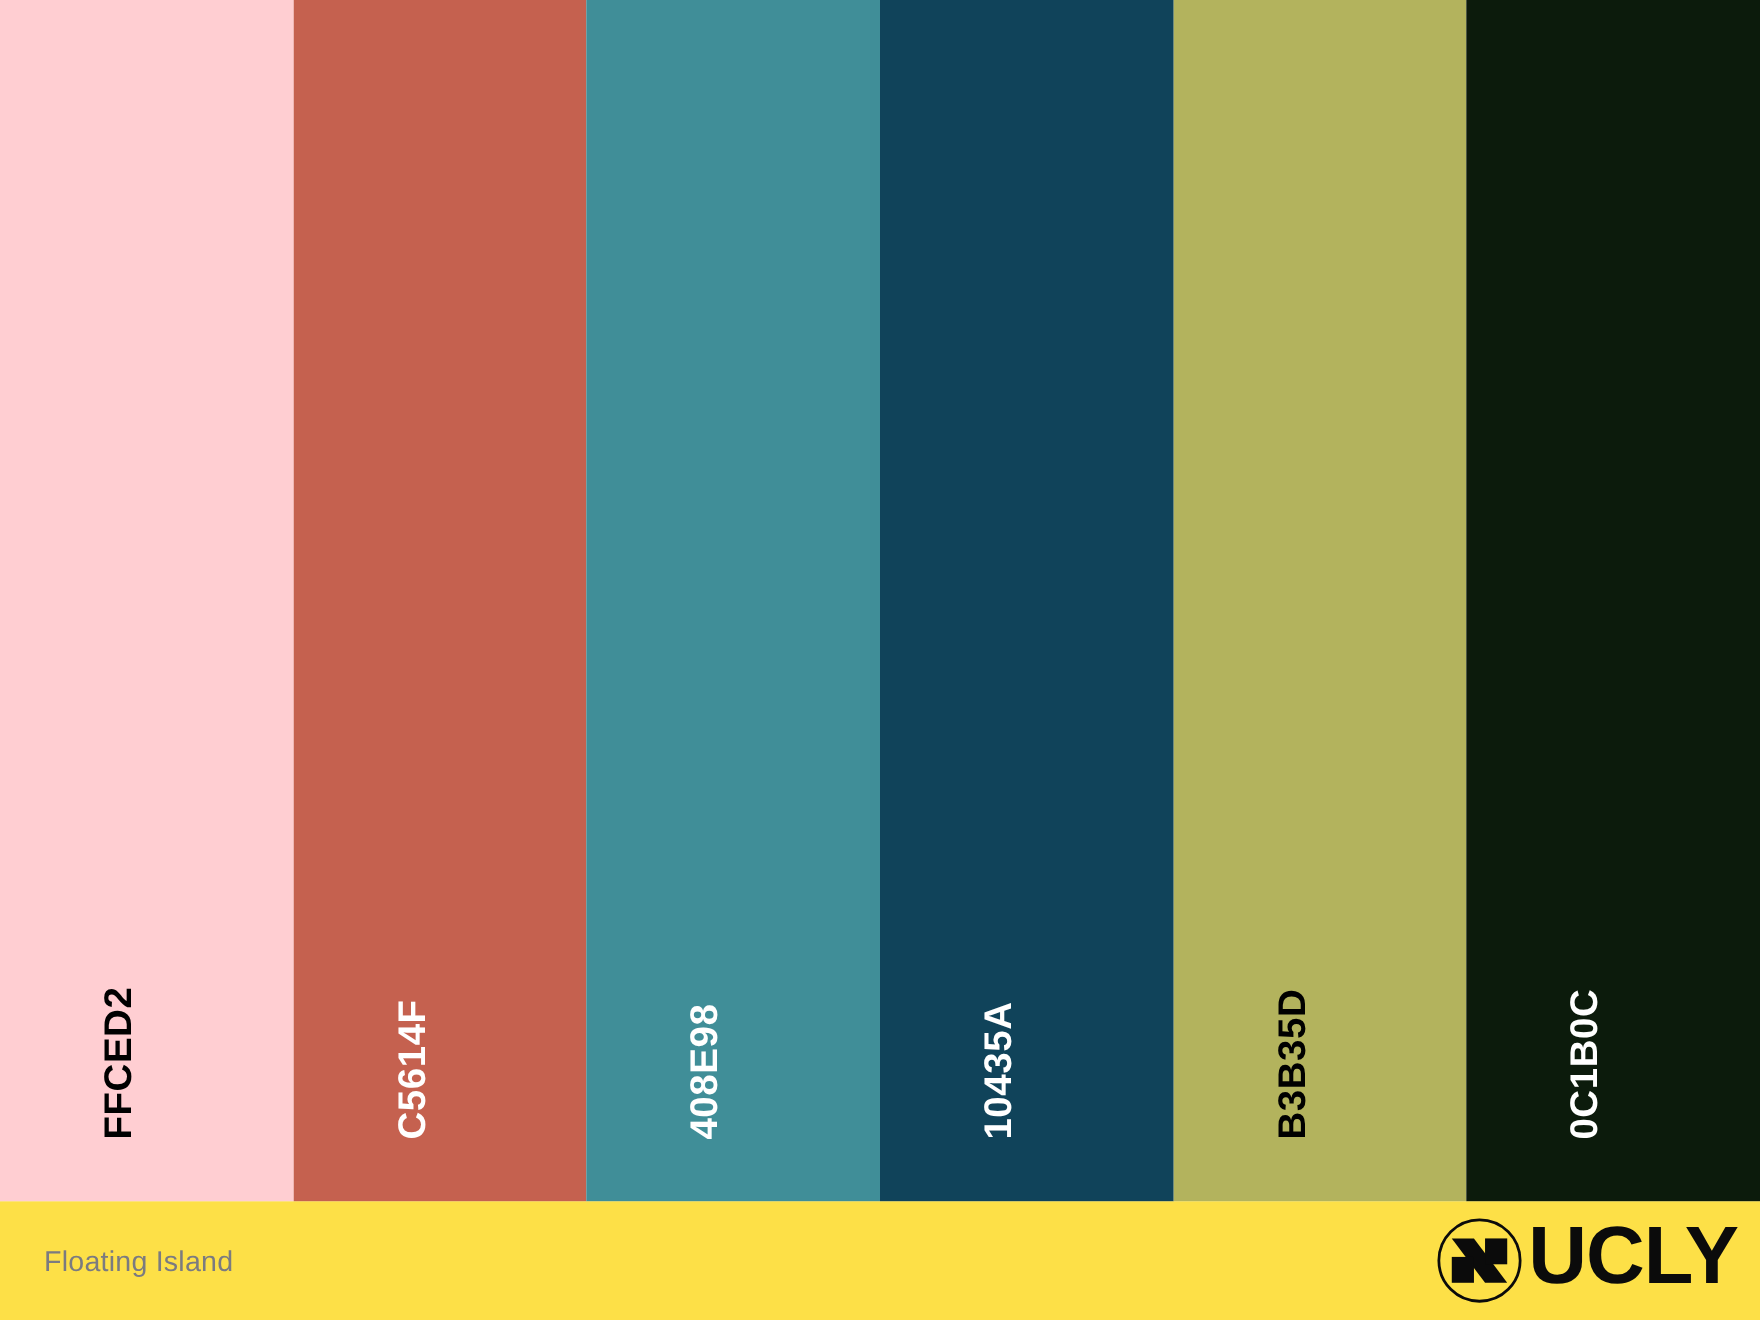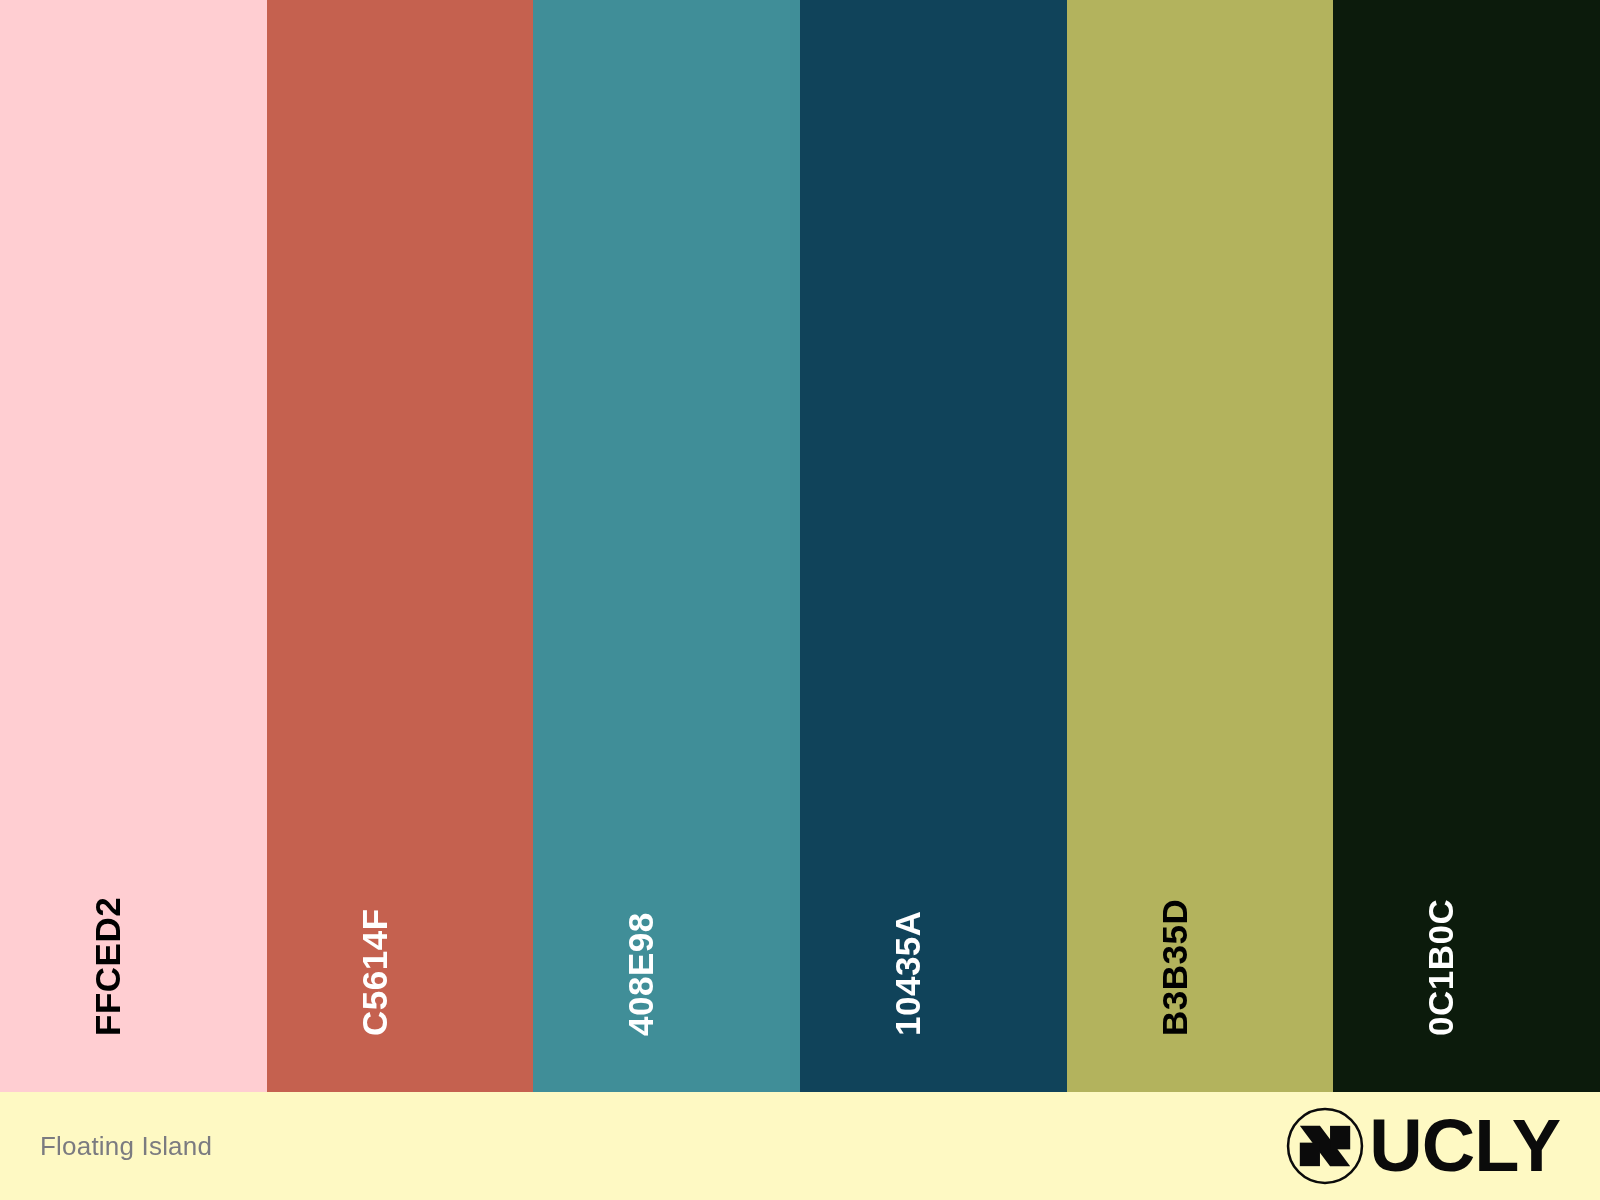--- a/index.html
+++ b/index.html
@@ -59,41 +59,41 @@
     font-weight: 700;
     font-size: 35px;
     letter-spacing: 0.5px;
     line-height: 1;
   }
 
   
   #footer-bar {
     flex: 1 1 auto;
     width: 1600px;
-    background: #fef9c3;
+    background: #fde047;
     display: flex;
     flex-direction: row;
     align-items: center;
     justify-content: space-between;
-    padding: 0 40px 0 40px;
+    padding: 0 20px 0 40px;
   }
 
   #palette-name {
     font-family: "Liberation Sans", sans-serif;
     font-size: 26px;
     font-weight: 400;
     color: #7b7b80;
     letter-spacing: 0.2px;
     white-space: nowrap;
   }
 
   #brand-logo {
     display: flex;
     flex-direction: row;
-    align-items: center;
+    align-items: flex-start;
     justify-content: flex-end;
     gap: 0px;
   }
 
   #brand-mark {
     width: 84px;
     height: 84px;
     flex: 0 0 84px;
     position: relative;
     margin-right: 2px;

